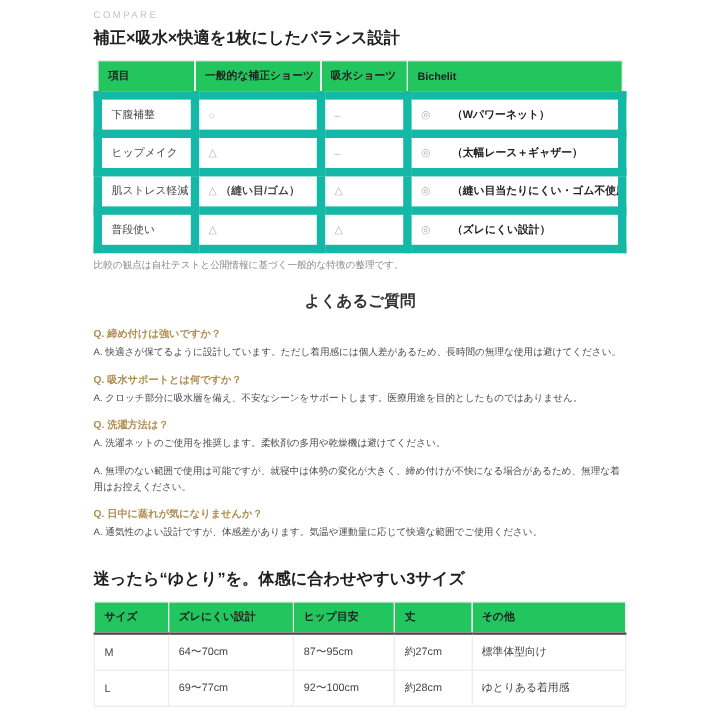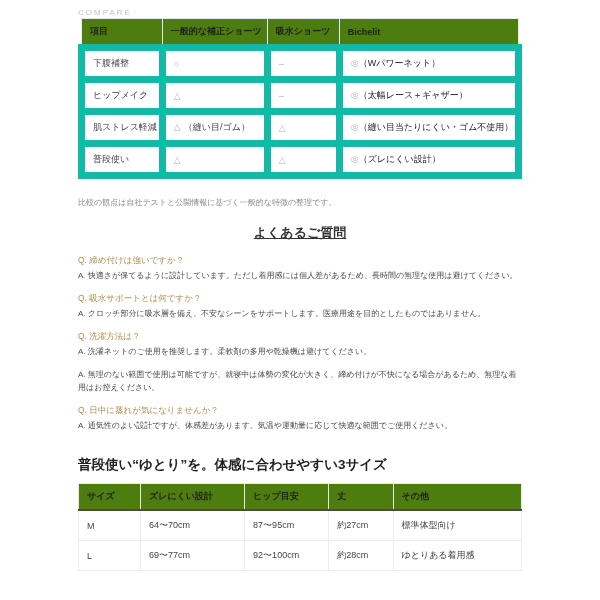--- a/index.html
+++ b/index.html
@@ -14,59 +14,60 @@
   .eyebrow {
     font-size:8px; letter-spacing:2px; color:#c2c2c2; line-height:10px;
   }
   .section-title {
     font-size:13.5px; font-weight:bold; color:#1f1f1f;
     margin:5px 0 9px 0; line-height:18px;
   }
   table { width:100%; border-collapse:collapse; table-layout:fixed; }
   .cmp-table, .size-table { font-size:9px; color:#444; }
   .cmp-table th, .size-table th {
-    background:#4d7c0f; text-align:left; font-weight:bold; color:#222;
+    background:#22c55e; text-align:left; font-weight:bold; color:#222;
     padding:6px 8px; border:1px solid #e9e9e9; border-bottom:2px solid #4a4a4a;
     white-space:nowrap; overflow:hidden;
   }
   .cmp-table td {
     padding:6px 8px; border:7px solid #14b8a6; vertical-align:middle;
     white-space:nowrap; overflow:hidden;
   }
   .size-table td {
     padding:8px 8px; border:1px solid #ececec; vertical-align:middle;
     white-space:nowrap; overflow:hidden;
   }
   .sym { color:#b3b3b3; }
-  .bich-note { font-weight:normal; color:#222; margin-left:0; }
-  .gen-note { color:#444; margin-left:3px; }
-  .table-note { font-size:8px; color:#8a8a8a; margin-top:18px; line-height:11px; }
+  .bich-note { font-weight:bold; color:#222; margin-left:18px; }
+  .gen-note { color:#444; margin-left:3px;font-weight:bold; }
+  .table-note { font-size:8px; color:#8a8a8a; margin-top:4px; line-height:11px; }
 
   
   .faq-title {
     font-size:13px; font-weight:bold; color:#333; text-align:center;
-    margin:16px 0 12px 0; line-height:18px;text-decoration:underline;
+    margin:16px 0 12px 0; line-height:18px;
   }
   .faq-item { margin-bottom:10px; }
   .faq-q {
-    font-size:8.5px; font-weight:normal; color:#b08c4f;
+    font-size:8.5px; font-weight:bold; color:#b08c4f;
     line-height:12px; margin-bottom:3px;
   }
   .faq-a { font-size:8px; color:#4a4a4a; line-height:13px; }
 
   
   .size-title-wrap { margin-top:24px; }
 </style>
 </head>
 <body>
 
 <div class="page">
 
   <div>
     <div class="eyebrow">COMPARE</div>
+    <h1 class="section-title">補正×吸水×快適を1枚にしたバランス設計</h1>
 
     <table class="cmp-table">
       <colgroup>
         <col style="width:18.5%">
           <col style="width:24%">
           <col style="width:16.5%">
           <col style="width:41%">
       </colgroup>
       <thead>
         <tr>
@@ -124,21 +125,21 @@
     <div class="faq-item">
       <div class="faq-a">A. 無理のない範囲で使用は可能ですが、就寝中は体勢の変化が大きく、締め付けが不快になる場合があるため、無理な着用はお控えください。</div>
     </div>
     <div class="faq-item">
       <div class="faq-q">Q. 日中に蒸れが気になりませんか？</div>
       <div class="faq-a">A. 通気性のよい設計ですが、体感差があります。気温や運動量に応じて快適な範囲でご使用ください。</div>
     </div>
   </div>
 
   <div class="size-title-wrap">
-    <h2 class="section-title">普段使い“ゆとり”を。体感に合わせやすい3サイズ</h2>
+    <h2 class="section-title">迷ったら“ゆとり”を。体感に合わせやすい3サイズ</h2>
 
     <table class="size-table">
       <colgroup>
         <col style="width:14%">
           <col style="width:23.5%">
           <col style="width:19%">
           <col style="width:14.5%">
           <col style="width:29%">
       </colgroup>
       <thead>

